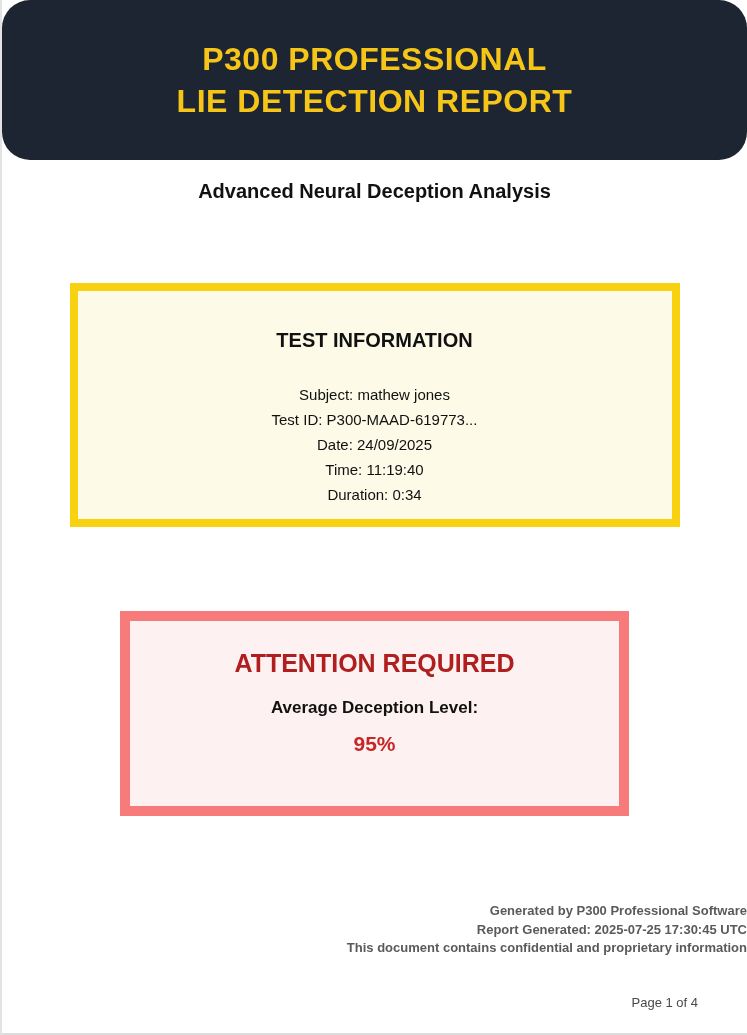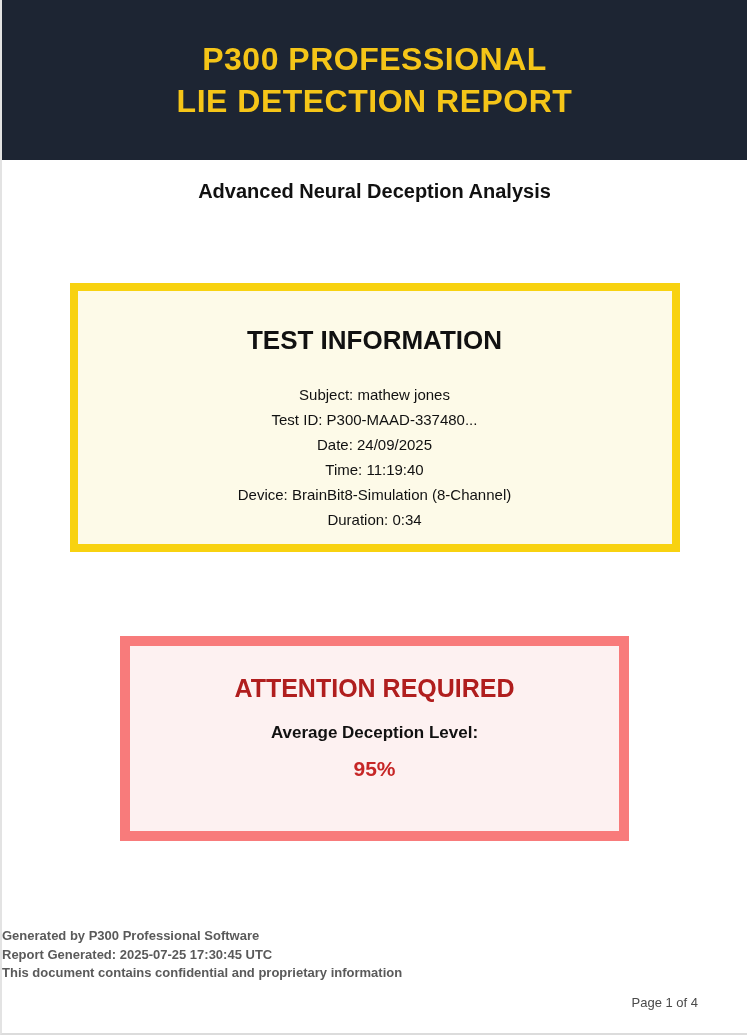--- a/index.html
+++ b/index.html
@@ -20,20 +20,21 @@
   }
   
   .report-header {
     height: 160px;
     background: #1d2533;
     display: flex;
     flex-direction: column;
     justify-content: center;
     align-items: center;
     text-align: center;
+    border-radius: 28px;
   }
   .report-title-line {
     color: #f5c518;
     font-size: 32px;
     font-weight: bold;
     line-height: 1.32;
     letter-spacing: 0.5px;
   }
   
   .subtitle {
@@ -47,21 +48,21 @@
   .test-info-box {
     box-sizing: border-box;
     width: 610px;
     margin: 80px auto 0 auto;
     border: 8px solid #f8d210;
     background: #fdfae8;
     text-align: center;
     padding: 38px 20px 12px 20px;
   }
   .test-info-title {
-    font-size: 26px;
+    font-size: 20px;
     font-weight: bold;
     color: #111111;
     line-height: 23px;
     margin-bottom: 30px;
   }
   .test-info-line {
     font-size: 15px;
     line-height: 25px;
     color: #111111;
   }
@@ -91,21 +92,21 @@
   }
   .alert-value {
     font-size: 21px;
     font-weight: bold;
     color: #c62626;
     line-height: 24px;
   }
   
   .report-footer {
     margin-top: 86px;
-    text-align: left;
+    text-align: right;
   }
   .footer-line {
     font-size: 13px;
     font-weight: bold;
     color: #5a5a5a;
     line-height: 18.5px;
   }
   .page-number {
     position: absolute;
     right: 49px;
@@ -123,24 +124,23 @@
   <div class="report-header">
     <div class="report-title-line">P300 PROFESSIONAL</div>
     <div class="report-title-line">LIE DETECTION REPORT</div>
   </div>
 
   <div class="subtitle">Advanced Neural Deception Analysis</div>
 
   <div class="test-info-box">
     <div class="test-info-title">TEST INFORMATION</div>
     <div class="test-info-line">Subject: mathew jones</div>
-    <div class="test-info-line">Test ID: P300-MAAD-337480...</div>
+    <div class="test-info-line">Test ID: P300-MAAD-619773...</div>
     <div class="test-info-line">Date: 24/09/2025</div>
     <div class="test-info-line">Time: 11:19:40</div>
-    <div class="test-info-line">Device: BrainBit8-Simulation (8-Channel)</div>
     <div class="test-info-line">Duration: 0:34</div>
   </div>
 
   <div class="alert-box">
     <div class="alert-title">ATTENTION REQUIRED</div>
     <div class="alert-label">Average Deception Level:</div>
     <div class="alert-value">95%</div>
   </div>
 
   <div class="report-footer">

